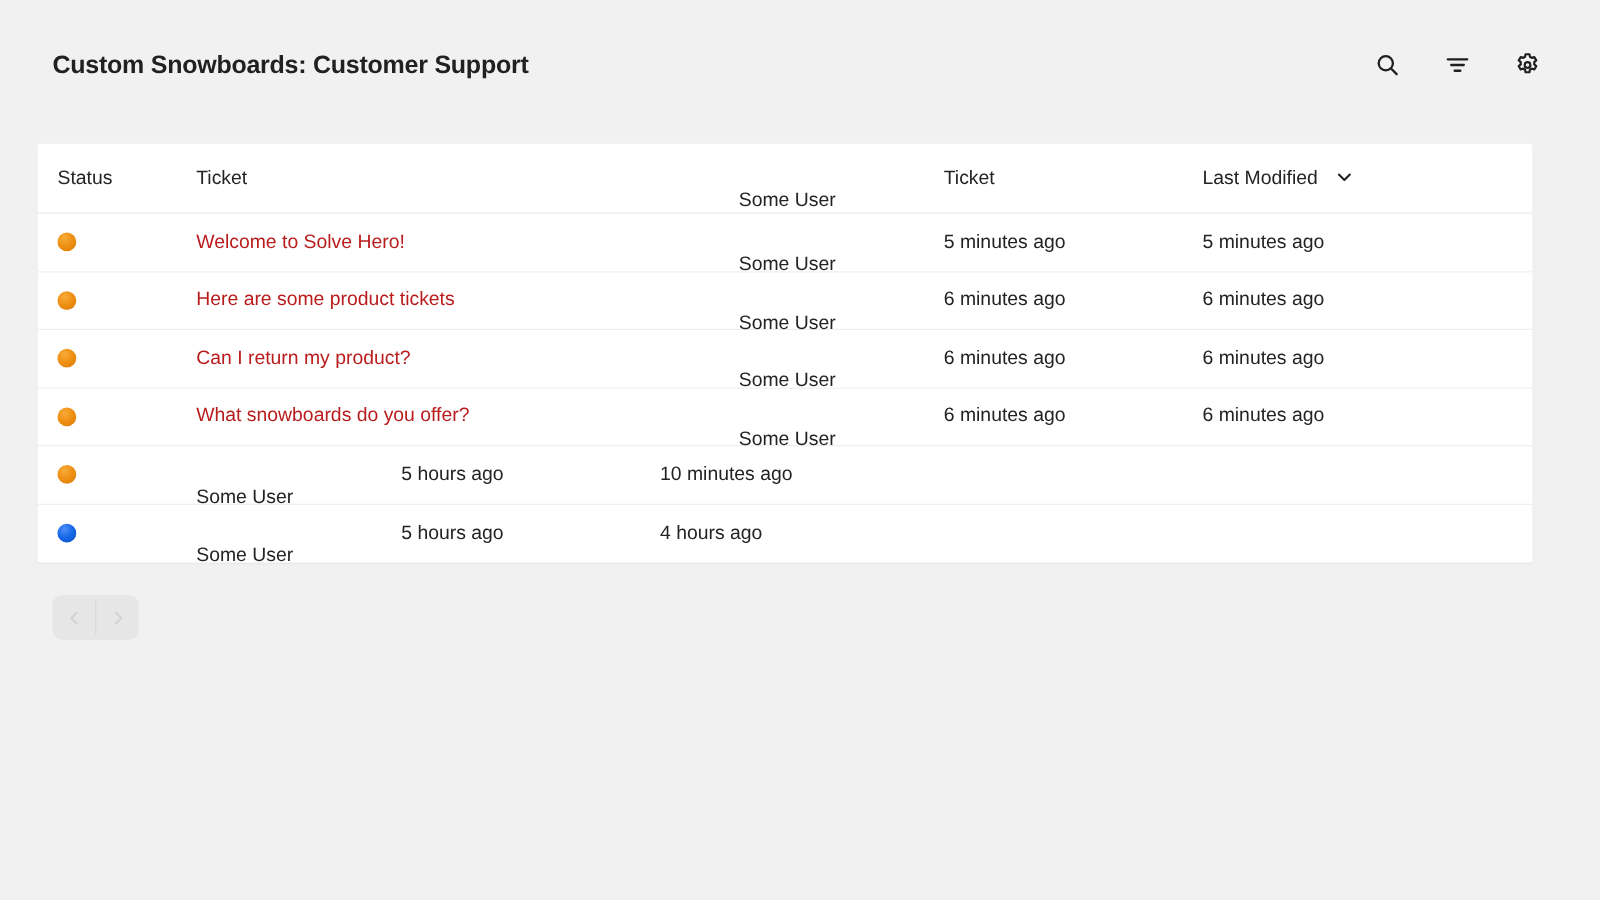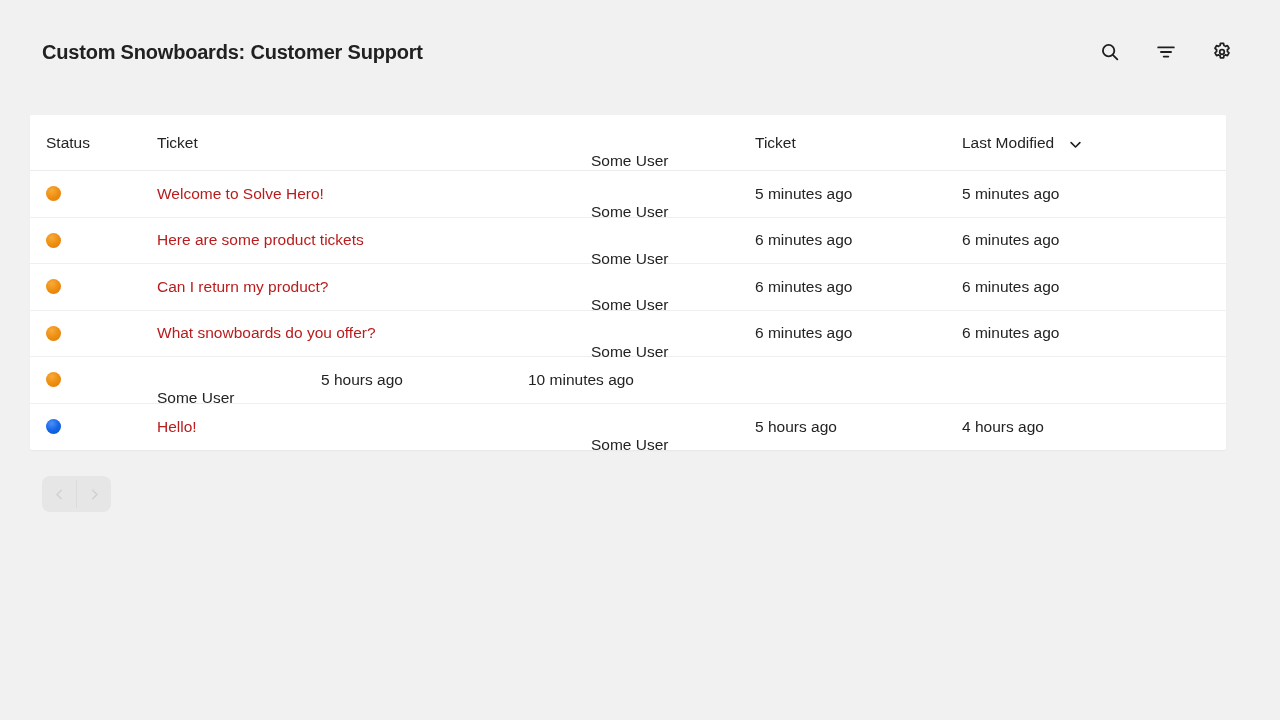--- a/index.html
+++ b/index.html
@@ -84,21 +84,21 @@
   .t-body .t-row {
     border-bottom: 1px solid #efefef;
   }
   .t-body .t-row:last-child {
     border-bottom: none;
   }
   .col-status { width: 111px; flex: 0 0 111px; }
   .col-ticket { width: 434px; flex: 0 0 434px; }
   .col-user   { width: 164px; flex: 0 0 164px; margin-top: 37px; }
   .col-created{ width: 207px; flex: 0 0 207px; }
-  .col-modified { flex: 1 1 auto; display: flex; align-items: flex-end; }
+  .col-modified { flex: 1 1 auto; display: flex; align-items: flex-start; }
 
   .t-head .hcell {
     font-size: 15.5px;
     color: #232323;
     font-weight: normal;
     white-space: nowrap;
   }
   .sort-chevron {
     display: inline-flex;
     align-items: center;
@@ -273,23 +273,20 @@
         <span class="status-dot dot-orange"></span>
       </div>
       <div class="col-user cell">Some User</div>
       <div class="col-created cell">5 hours ago</div>
       <div class="col-modified cell">10 minutes ago</div>
     </div>
 
     <div class="t-row">
       <div class="col-status">
         <span class="status-dot dot-blue"></span>
-      </div>
-      <div class="col-ticket">
-        <a class="ticket-link">Hello!</a>
       </div>
       <div class="col-user cell">Some User</div>
       <div class="col-created cell">5 hours ago</div>
       <div class="col-modified cell">4 hours ago</div>
     </div>
 
   </div>
 </div>
 
 <div class="pagination">

